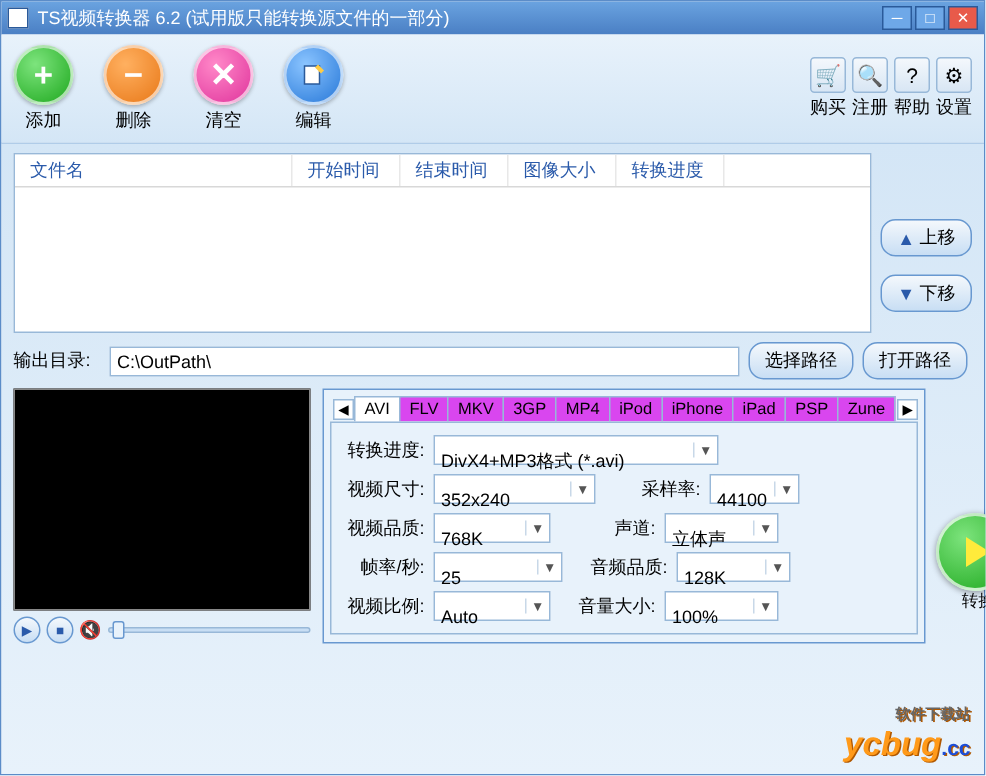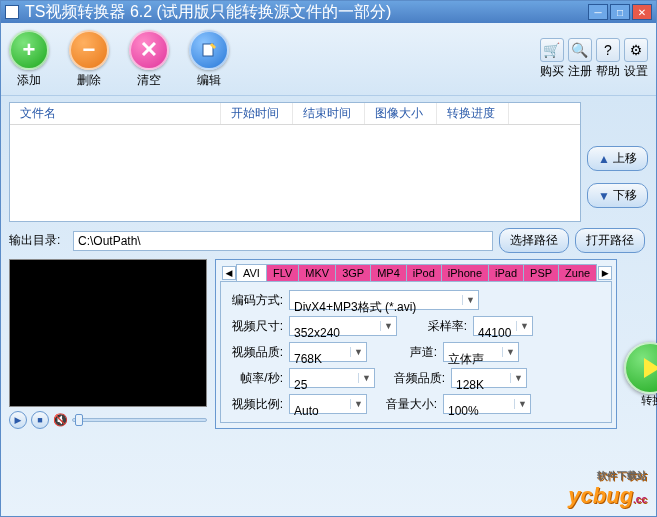--- a/index.html
+++ b/index.html
@@ -1,20 +1,20 @@
 <!DOCTYPE html>
 <html><head>
 <meta charset="utf-8">
 <style>
 * { box-sizing: border-box; margin: 0; padding: 0; }
 body { font-family: "Microsoft YaHei", SimSun, Arial, sans-serif; font-size: 12px; background: #fff; width: 657px; height: 517px; overflow: hidden; position: relative; }
 .window { width: 657px; height: 517px; border: 1px solid #5b8cc8; display: flex; flex-direction: column; }
 .titlebar { height: 22px; background: linear-gradient(#6aa3e0, #4a7fc4); display: flex; align-items: center; padding: 0 4px; color: #fff; }
 .titlebar-icon { width: 14px; height: 14px; background: #fff; margin-right: 6px; border: 1px solid #2a5a9a; }
-.titlebar-text { flex: 1; font-size: 16px; }
+.titlebar-text { flex: 1; font-size: 12px; }
 .win-btns { display: flex; gap: 2px; }
 .win-btn { width: 20px; height: 16px; border: 1px solid #2a5a9a; display: flex; align-items: center; justify-content: center; font-size: 10px; cursor: pointer; }
 .win-min { background: #6ea8e8; color: #fff; }
 .win-max { background: #6ea8e8; color: #fff; }
 .win-close { background: #e85a4a; color: #fff; }
 .gradient-top { height: 73px; background: linear-gradient(#e8f2fb, #d4e6f6); display: flex; align-items: center; padding: 0 8px; border-bottom: 1px solid #b0cce8; }
 .main-btns { display: flex; gap: 20px; }
 .main-btn { display: flex; flex-direction: column; align-items: center; gap: 2px; cursor: pointer; }
 .circle-btn { width: 40px; height: 40px; border-radius: 50%; display: flex; align-items: center; justify-content: center; color: #fff; font-size: 22px; font-weight: bold; border: 2px solid rgba(255,255,255,0.6); box-shadow: 0 1px 3px rgba(0,0,0,0.3); }
 .c-green { background: radial-gradient(circle at 35% 30%, #7de47d, #1ea81e); }
@@ -37,35 +37,35 @@
 .bottom-row { display: flex; gap: 8px; }
 .preview { width: 198px; display: flex; flex-direction: column; gap: 4px; }
 .preview-screen { background: #000; width: 198px; height: 148px; border: 1px solid #888; }
 .play-ctrl { display: flex; align-items: center; gap: 4px; }
 .play-btn { width: 18px; height: 18px; border-radius: 50%; border: 1px solid #6898d0; background: linear-gradient(#f4f8fc, #c8def4); display: flex; align-items: center; justify-content: center; font-size: 9px; cursor: pointer; color: #2a5aaa; }
 .slider-track { flex: 1; height: 4px; background: #c8def4; border: 1px solid #98b8d8; position: relative; border-radius: 2px; }
 .slider-thumb { position: absolute; left: 2px; top: -5px; width: 8px; height: 12px; background: #e8f2fb; border: 1px solid #6898d0; border-radius: 2px; }
 .vol-icon { font-size: 12px; color: #2a5aaa; }
 .settings-panel { flex: 1; border: 1px solid #6898d0; background: #e8f2fb; display: flex; flex-direction: column; }
 .fmt-tabs { display: flex; align-items: center; padding: 4px 4px 0 4px; gap: 0; background: #e8f2fb; }
-.fmt-tab { border: 1px solid #98b8d8; border-bottom: none; background: #ec4899; padding: 2px 6px; font-size: 11px; cursor: pointer; margin-right: -1px; }
+.fmt-tab { border: 1px solid #98b8d8; border-bottom: none; background: #d946ef; padding: 2px 6px; font-size: 11px; cursor: pointer; margin-right: -1px; }
 .fmt-tab.active { background: #fff; }
 .fmt-arrow { width: 14px; height: 14px; border: 1px solid #98b8d8; background: #fff; display: flex; align-items: center; justify-content: center; font-size: 9px; cursor: pointer; margin-left: 2px; }
 .settings-body { border-top: 1px solid #98b8d8; background: #e8f2fb; margin: 0 4px 4px 4px; border: 1px solid #98b8d8; padding: 8px; display: flex; flex-direction: column; gap: 6px; position: relative; }
 .set-row { display: flex; align-items: center; gap: 6px; }
 .set-label { min-width: 54px; text-align: right; }
 .combo { border: 1px solid #98b8d8; background: #fff; display: flex; align-items: center; height: 20px; }
 .combo-val { padding: 0 4px; font-size: 12px; flex: 1; margin-top: 14px; }
 .combo-arr { width: 16px; text-align: center; border-left: 1px solid #c8d8e8; font-size: 9px; color: #555; }
 .convert-btn { position: absolute; right: 18px; top: 170px; width: 52px; height: 52px; border-radius: 50%; background: radial-gradient(circle at 35% 30%, #7de47d, #1ea81e); border: 2px solid rgba(255,255,255,0.7); box-shadow: 0 1px 4px rgba(0,0,0,0.4); display: flex; align-items: center; justify-content: center; cursor: pointer; flex-direction: column; }
 .convert-tri { width: 0; height: 0; border-top: 10px solid transparent; border-bottom: 10px solid transparent; border-left: 16px solid #ffeb3b; margin-left: 4px; }
 .convert-lbl { font-size: 11px; position: absolute; bottom: -16px; width: 60px; text-align: center; left: -4px; }
 .chk-row { display: flex; align-items: center; gap: 4px; }
 .watermark { position: absolute; right: 10px; bottom: 8px; font-size: 22px; font-weight: bold; font-style: italic; color: #ff9a1a; text-shadow: 1px 1px 0 #b05800; pointer-events: none; }
-.watermark .cc { color: #be185d; font-style: normal; font-size: 10px; margin-top: 36px; }
+.watermark .cc { color: #1d4ed8; font-style: normal; font-size: 14px; margin-top: 36px; }
 .watermark .sub { font-size: 10px; color: #666; display: block; text-align: right; font-style: normal; }
 </style>
 </head>
 <body>
 
 <div class="window">
   <div class="titlebar">
     <div class="titlebar-icon"></div>
     <div class="titlebar-text">TS视频转换器 6.2 (试用版只能转换源文件的一部分)</div>
     <div class="win-btns">
@@ -116,21 +116,21 @@
         <div class="tool-icon">⚙</div>
         <span>设置</span>
       </div>
     </div>
   </div>
 
   <div class="content">
     <div class="list-row">
       <div class="list-panel">
         <div class="list-header">
-          <div class="lh-col" style="width:211px">文件名</div>
+          <div class="lh-col" style="width:185px">文件名</div>
           <div class="lh-col" style="width:72px">开始时间</div>
           <div class="lh-col" style="width:72px">结束时间</div>
           <div class="lh-col" style="width:72px">图像大小</div>
           <div class="lh-col" style="width:72px">转换进度</div>
         </div>
       </div>
       <div class="side-btns">
         <div class="pill-btn">
           <span style="color:#2a5aaa">▲</span>
           <span>上移</span>
@@ -173,21 +173,21 @@
           <div class="fmt-tab">MP4</div>
           <div class="fmt-tab">iPod</div>
           <div class="fmt-tab">iPhone</div>
           <div class="fmt-tab">iPad</div>
           <div class="fmt-tab">PSP</div>
           <div class="fmt-tab">Zune</div>
           <div class="fmt-arrow">▶</div>
         </div>
         <div class="settings-body">
           <div class="set-row">
-            <span class="set-label">编码方式:</span>
+            <span class="set-label">转换进度:</span>
             <div class="combo" style="width:190px">
               <span class="combo-val">DivX4+MP3格式 (*.avi)</span>
               <span class="combo-arr">▼</span>
             </div>
           </div>
           <div class="set-row">
             <span class="set-label">视频尺寸:</span>
             <div class="combo" style="width:108px">
                 <span class="combo-val">352x240</span>
                 <span class="combo-arr">▼</span>
@@ -222,21 +222,21 @@
                 <span class="combo-arr">▼</span>
               </div>
           </div>
           <div class="set-row">
             <span class="set-label">视频比例:</span>
             <div class="combo" style="width:78px">
                 <span class="combo-val">Auto</span>
                 <span class="combo-arr">▼</span>
               </div>
             <span class="set-label" style="min-width:64px">音量大小:</span>
-            <div class="combo" style="width:88px">
+            <div class="combo" style="width:76px">
                 <span class="combo-val">100%</span>
                 <span class="combo-arr">▼</span>
               </div>
           </div>
         </div>
         <div class="convert-btn" style="top:82px;right:-60px">
           <div class="convert-tri"></div>
           <div class="convert-lbl">转换</div>
         </div>
       </div>

